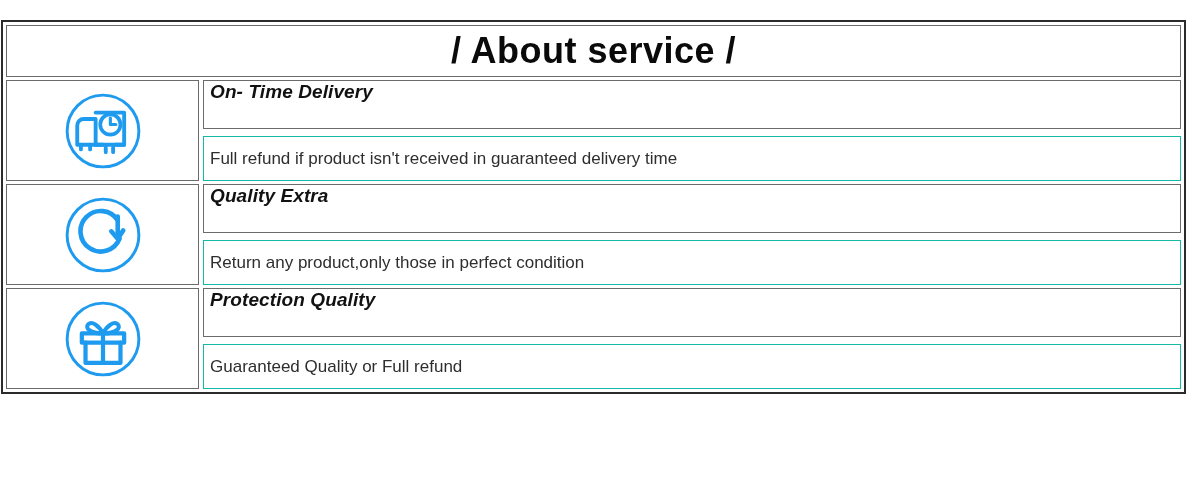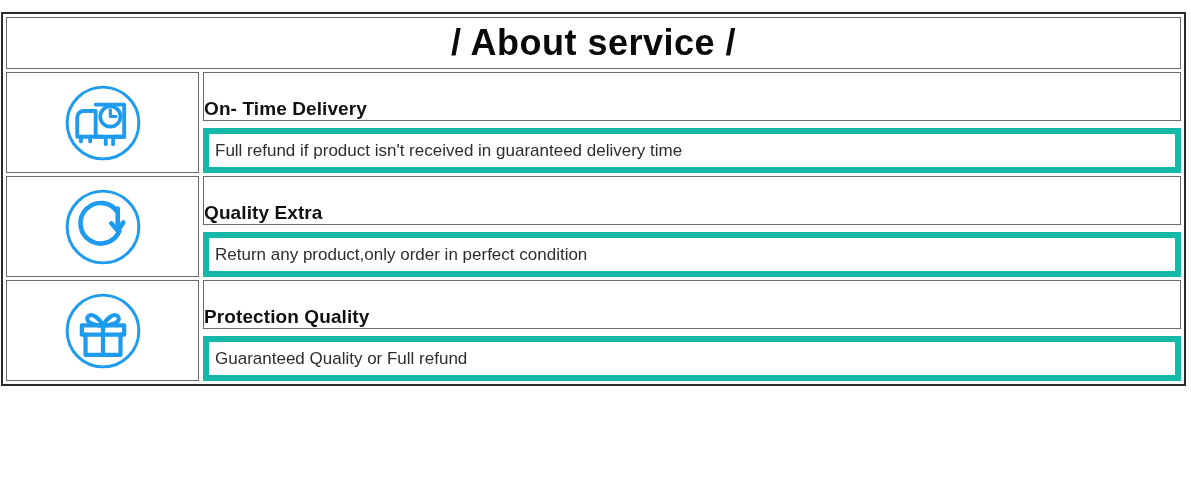--- a/index.html
+++ b/index.html
@@ -11,21 +11,21 @@
   body {
     width: 1191px;
     height: 489px;
     font-family: "Liberation Sans", sans-serif;
     -webkit-font-smoothing: antialiased;
   }
 
   .service-table {
     position: absolute;
     left: 1px;
-    top: 12px;
+    top: 20px;
     width: 1185px;
     border: 2px solid #2b2b2b;
     box-sizing: border-box;
     background: #ffffff;
   }
 
   
   .header-cell {
     margin: 3px;
     border: 1px solid #6b6b6b;
@@ -71,26 +71,28 @@
     display: flex;
     flex-direction: column;
     box-sizing: border-box;
   }
 
   .title-box {
     flex: 0 0 49px;
     border: 1px solid #6b6b6b;
     box-sizing: border-box;
     display: flex;
-    align-items: flex-end;
+    align-items: flex-start;
+    padding-left: 6px;
+    font-style: italic;
   }
   .desc-box {
     flex: 1 1 auto;
     margin-top: 7px;
-    border: 6px solid #14b8a6;
+    border: 1px solid #14b8a6;
     box-sizing: border-box;
     display: flex;
     align-items: center;
     padding-left: 6px;
   }
 
   .svc-title {
     font-family: "Liberation Sans", sans-serif;
     font-weight: bold;
     font-size: 19px;
@@ -156,21 +158,21 @@
           <path d="M66 30 v21" stroke-width="5"></path>
           <path d="M59 46 l7 8 l6 -9" stroke-width="5"></path>
         </svg>
       </span>
     </div>
     <div class="text-cell">
       <div class="title-box">
         <span class="svc-title">Quality Extra</span>
       </div>
       <div class="desc-box">
-        <span class="svc-desc">Return any product,only order in perfect condition</span>
+        <span class="svc-desc">Return any product,only those in perfect condition</span>
       </div>
     </div>
   </div>
 
   <div class="service-row">
     <div class="icon-cell">
       <span>
         <svg class="icon-svg" viewBox="0 0 100 100" fill="none" stroke="#1E9BEF" stroke-width="4.2" stroke-linecap="round" stroke-linejoin="round">
           <circle cx="50" cy="50" r="39" stroke-width="3.2"></circle>
           <path d="M27 44 h46 v10 h-46 z" stroke-width="4.6"></path>

